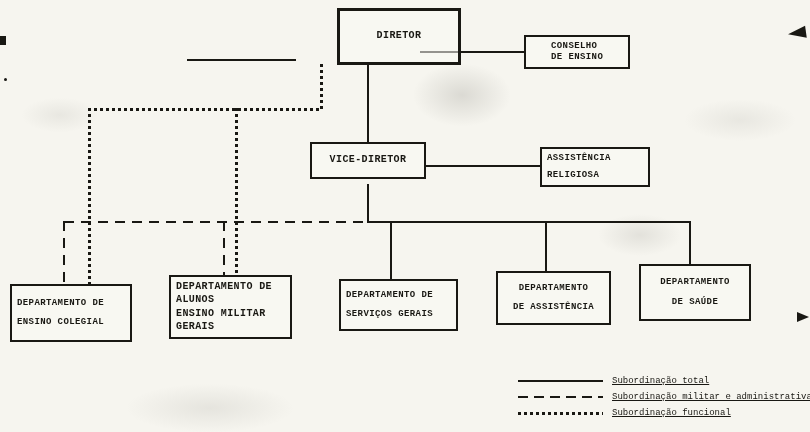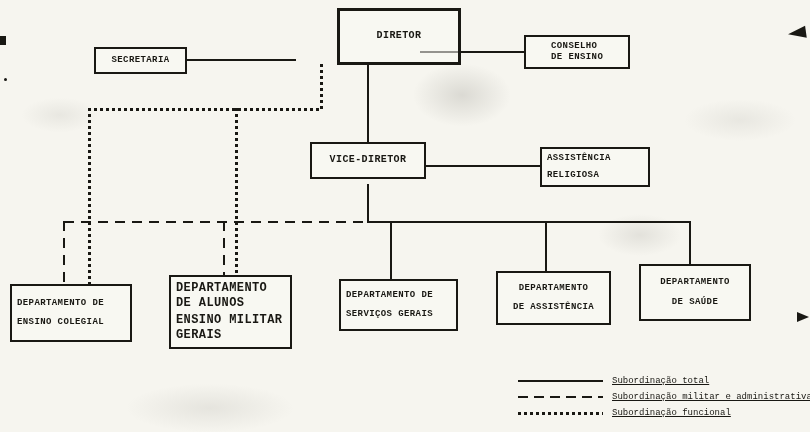--- a/index.html
+++ b/index.html
@@ -59,44 +59,41 @@
 
   <div class="vdot" style="left:320px;top:64px;height:46px;"></div>
   <div class="hdot" style="left:88px;top:108px;width:234px;"></div>
   <div class="vdot" style="left:88px;top:108px;height:177px;"></div>
   <div class="vdot" style="left:235px;top:108px;height:168px;"></div>
 
   <div class="box center" style="left:296px;top:8px;width:124px;height:57px;border-width:3px;margin-left:41px;">
     <div class="ln" style="font-size:10px;">DIRETOR</div>
   </div>
 
-  <div class="box center" style="left:94px;top:47px;width:93px;height:27px;">
-    <div class="ln">SECRETARIA</div>
-  </div>
 
   <div class="box" style="left:524px;top:35px;width:106px;height:34px;padding-left:20px;">
     <div class="ln">CONSELHO</div>
     <div class="ln">DE ENSINO</div>
   </div>
 
   <div class="box center" style="left:310px;top:142px;width:116px;height:37px;">
     <div class="ln" style="font-size:10px;">VICE-DIRETOR</div>
   </div>
 
   <div class="box gap5" style="left:540px;top:147px;width:110px;height:40px;">
     <div class="ln">ASSISTÊNCIA</div>
     <div class="ln">RELIGIOSA</div>
   </div>
 
   <div class="box gap8" style="left:10px;top:284px;width:122px;height:58px;">
     <div class="ln">DEPARTAMENTO DE</div>
     <div class="ln">ENSINO COLEGIAL</div>
   </div>
 
-  <div class="box" style="left:169px;top:275px;width:123px;height:74px;font-size:12px;justify-content:space-between;padding:4px 0;">
+  <div class="box" style="left:169px;top:275px;width:123px;height:64px;font-size:10px;justify-content:space-between;padding:4px 0;">
     <div class="ln">DEPARTAMENTO DE ALUNOS</div>
     <div class="ln">ENSINO MILITAR GERAIS</div>
   </div>
 
   <div class="box gap8" style="left:339px;top:279px;width:119px;height:52px;">
     <div class="ln">DEPARTAMENTO DE</div>
     <div class="ln">SERVIÇOS GERAIS</div>
   </div>
 
   <div class="box center gap8" style="left:496px;top:271px;width:115px;height:54px;">

